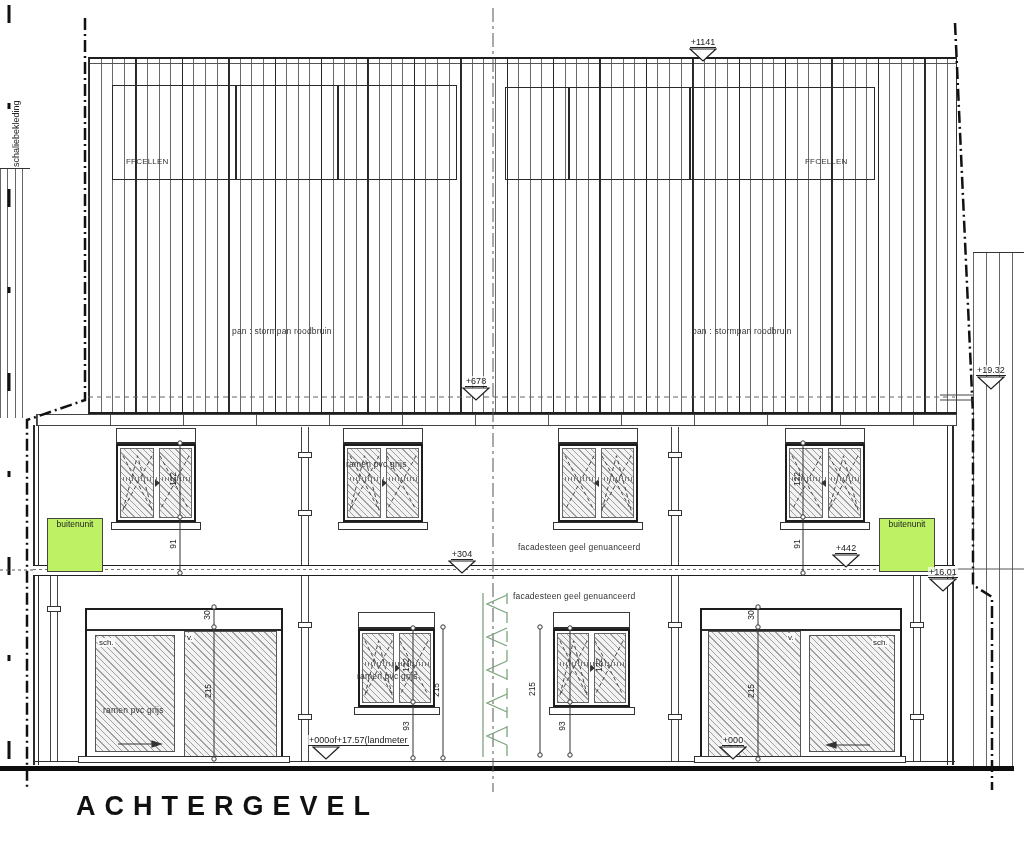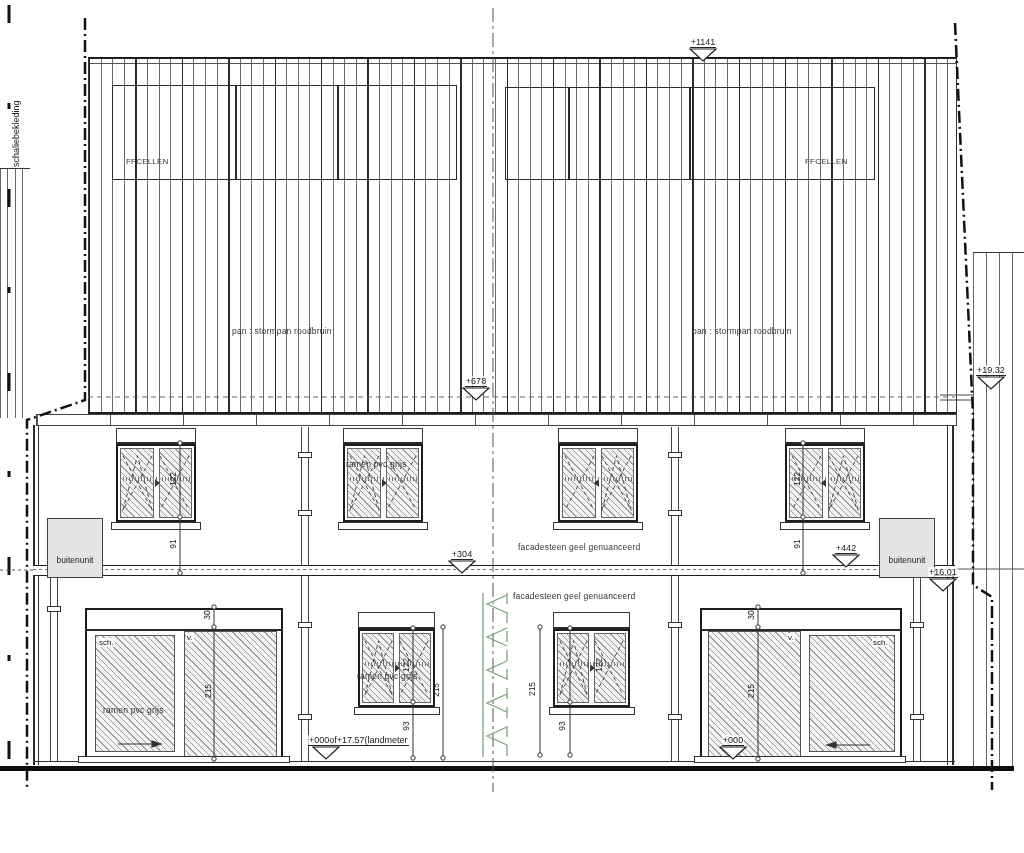--- a/index.html
+++ b/index.html
@@ -46,22 +46,22 @@
         background:repeating-linear-gradient(to right,#777 0 1px,transparent 1px 3px)}
   .osvg{position:absolute;inset:2px;width:calc(100% - 4px);height:calc(100% - 4px)}
   .sill{height:6px;border:1px solid #333;background:#fff;margin-top:0}
   
   .door{z-index:4;border:2px solid #1d1d1d;background:#fff}
   .droller{height:19px;border-bottom:2px solid #2a2a2a;background:#fff}
   .dpanel{position:absolute;border:1px solid #555}
   .chip{position:absolute;font-size:8px;background:rgba(255,255,255,.85);padding:0 1px;line-height:9px;z-index:5}
   .dsill{height:5px;border:1px solid #333;background:#fff;z-index:4}
   
-  .unit{border:1.2px solid #444;background:#e5e5e5;display:flex;align-items:flex-end;
-        justify-content:center;font-size:8.5px;padding-bottom:12px;z-index:4}
+  .unit{border:1.2px solid #444;background:#bef264;display:flex;align-items:flex-start;
+        justify-content:center;font-size:8.5px;padding-bottom:6px;z-index:4}
   
   .lbl{font-size:8.5px;letter-spacing:.2px;white-space:nowrap;z-index:7;color:#333}
   .vdim{width:30px;text-align:center;font-size:8.5px;transform:rotate(-90deg);z-index:7;color:#222}
   .vtext{font-size:9px;transform:rotate(-90deg);transform-origin:0 0;white-space:nowrap;z-index:7}
   .marker{display:flex;flex-direction:column;align-items:center;z-index:8}
   .mtext{font-size:9px;border-bottom:1px solid #222;padding:0 1px;white-space:nowrap;background:rgba(255,255,255,.7)}
   #title{font-size:27px;font-weight:bold;letter-spacing:9px;color:#111;z-index:7}
   #overlay{position:absolute;inset:0;width:1024px;height:853px;z-index:6;pointer-events:none}
 </style>
 </head>
@@ -358,13 +358,14 @@
         <path d="M1,1 H27 L14,13 Z" fill="#fff" stroke="#222" stroke-width="1.2"></path>
       </svg>
     </div>
   <div class="abs marker" style="left:308px;top:735px;align-items:flex-start">
     <div class="mtext">+000of+17.57(landmeter</div>
     <svg width="28" height="14" style="margin-left:4px">
         <path d="M1,1 H27 L14,13 Z" fill="#fff" stroke="#222" stroke-width="1.2"></path>
       </svg>
     </div>
 
+  <div id="title" class="abs" style="left:76px;top:791px">ACHTERGEVEL</div>
 </div>
 
 </body></html>

